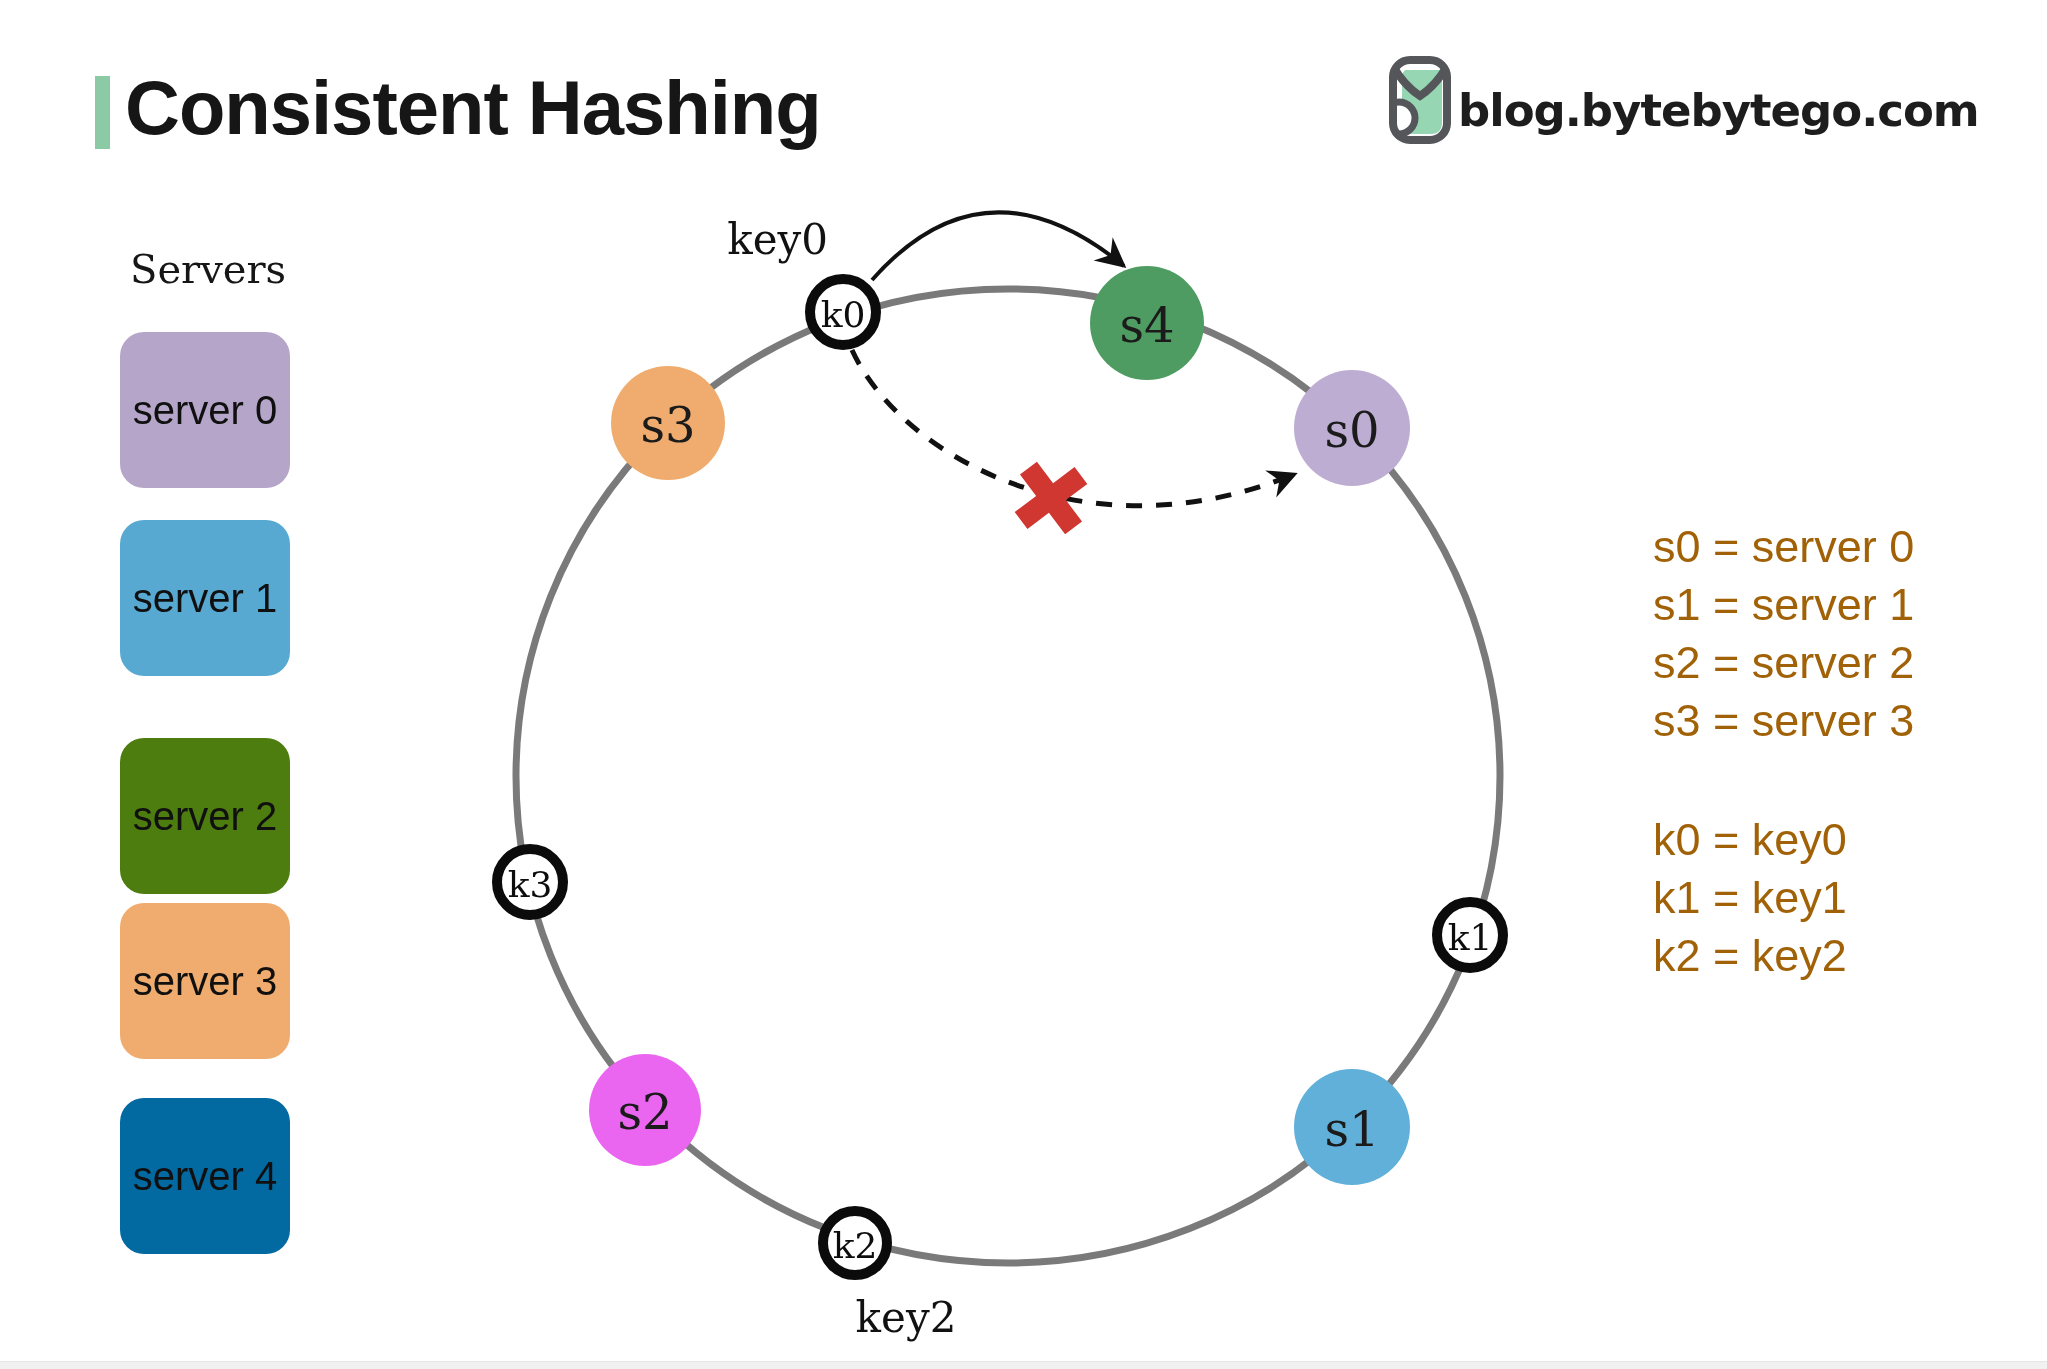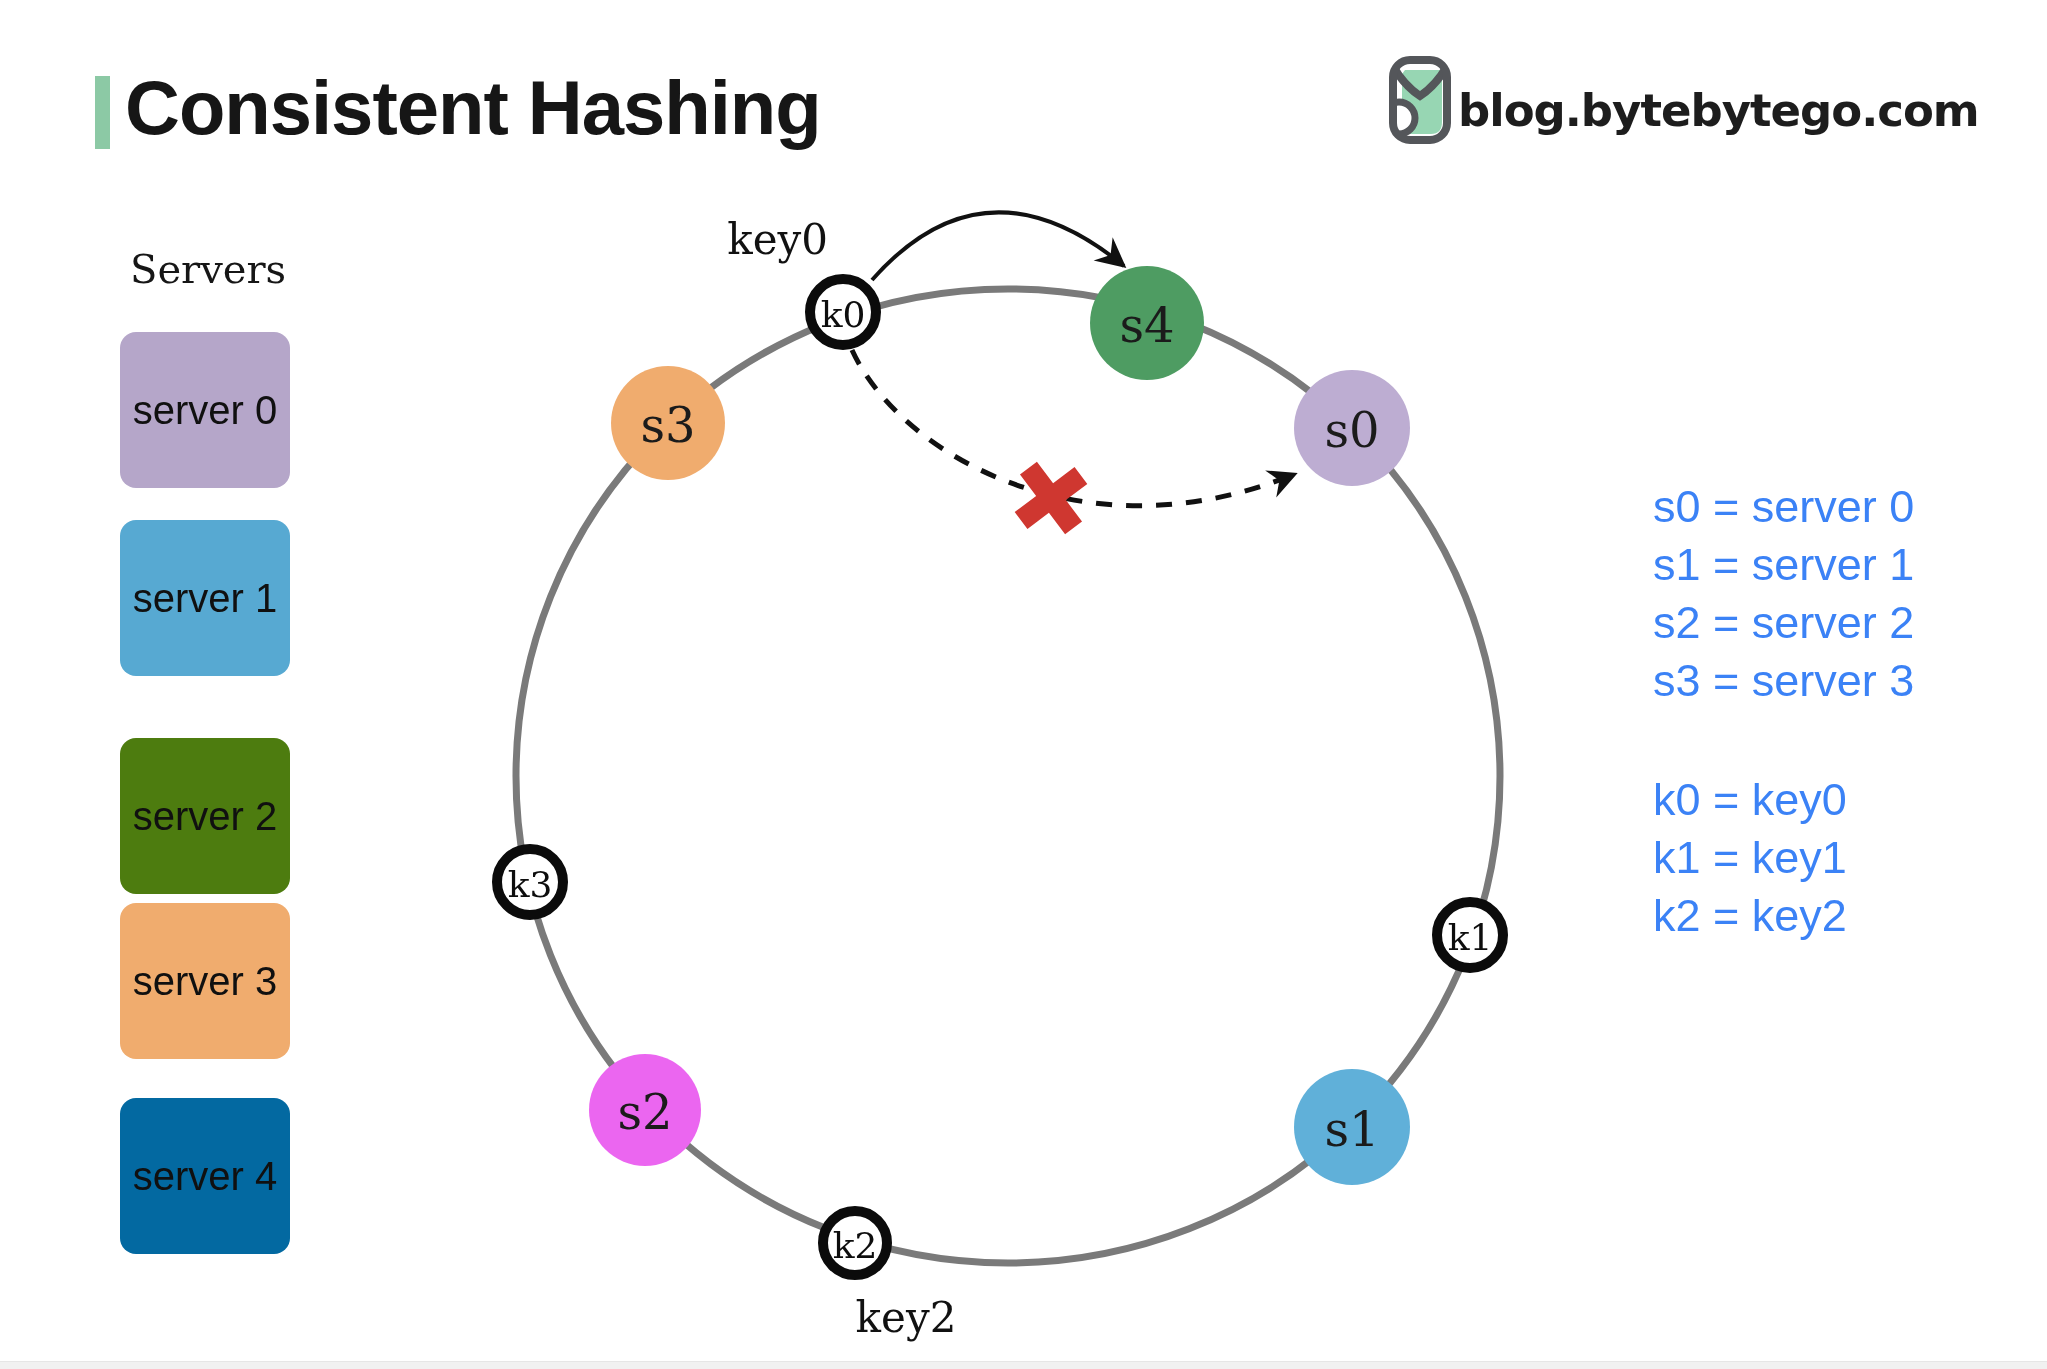--- a/index.html
+++ b/index.html
@@ -14,37 +14,37 @@
          font-size:76px;line-height:1;letter-spacing:-1px;color:#161616;}
   .logo{position:absolute;left:1389px;top:56px;width:62px;height:88px;}
   .brand-text{position:absolute;left:1458px;top:84px;
          font-family:"DejaVu Sans",sans-serif;font-weight:700;
          font-size:45px;color:#1d1d1d;letter-spacing:-1px;}
 
   
   .servers-heading{position:absolute;left:130px;top:246px;
          font-family:"DejaVu Serif",serif;font-size:40px;color:#161616;}
   .server-box{position:absolute;left:120px;width:170px;height:156px;
-         border-radius:16px;display:flex;align-items:center;justify-content:center;}
+         border-radius:24px;display:flex;align-items:center;justify-content:center;}
   .server-box span{font-family:"Liberation Sans",sans-serif;font-size:40px;color:#101010;}
   .b0{top:332px;} .b1{top:520px;} .b2{top:722px;} .b3{top:903px;} .b4{top:1098px;}
 
   
   .ring-svg{position:absolute;left:0;top:0;width:2047px;height:1369px;}
   .s-label{font-family:"DejaVu Serif",serif;font-size:48px;fill:#1b1b1b;
            font-variant-numeric:oldstyle-nums;}
   .k-label{font-family:"DejaVu Serif",serif;font-size:36px;fill:#0d0d0d;
            font-variant-numeric:oldstyle-nums;}
   .ann-label{font-family:"DejaVu Serif",serif;font-size:42px;fill:#111;
            font-variant-numeric:oldstyle-nums;}
   .keynode{fill:#ffffff;stroke:#0b0b0b;stroke-width:10px;}
 
   
-  .legend{position:absolute;left:1653px;color:#3b82f6;
-          font-family:"Liberation Sans",sans-serif;font-weight:500;font-size:45px;}
+  .legend{position:absolute;left:1653px;color:#a16207;
+          font-family:"Liberation Sans",sans-serif;font-weight:500;font-size:45px;margin-top:40px;}
   .legend div{height:58px;line-height:58px;}
   .legend-servers{top:478px;}
   .legend-keys{top:771px;}
 
   .bottom-strip{position:absolute;left:0;bottom:0;width:100%;height:7px;
           background:#f1f1f1;border-top:1px solid #e6e6e6;}
 </style>
 </head>
 <body>
 

